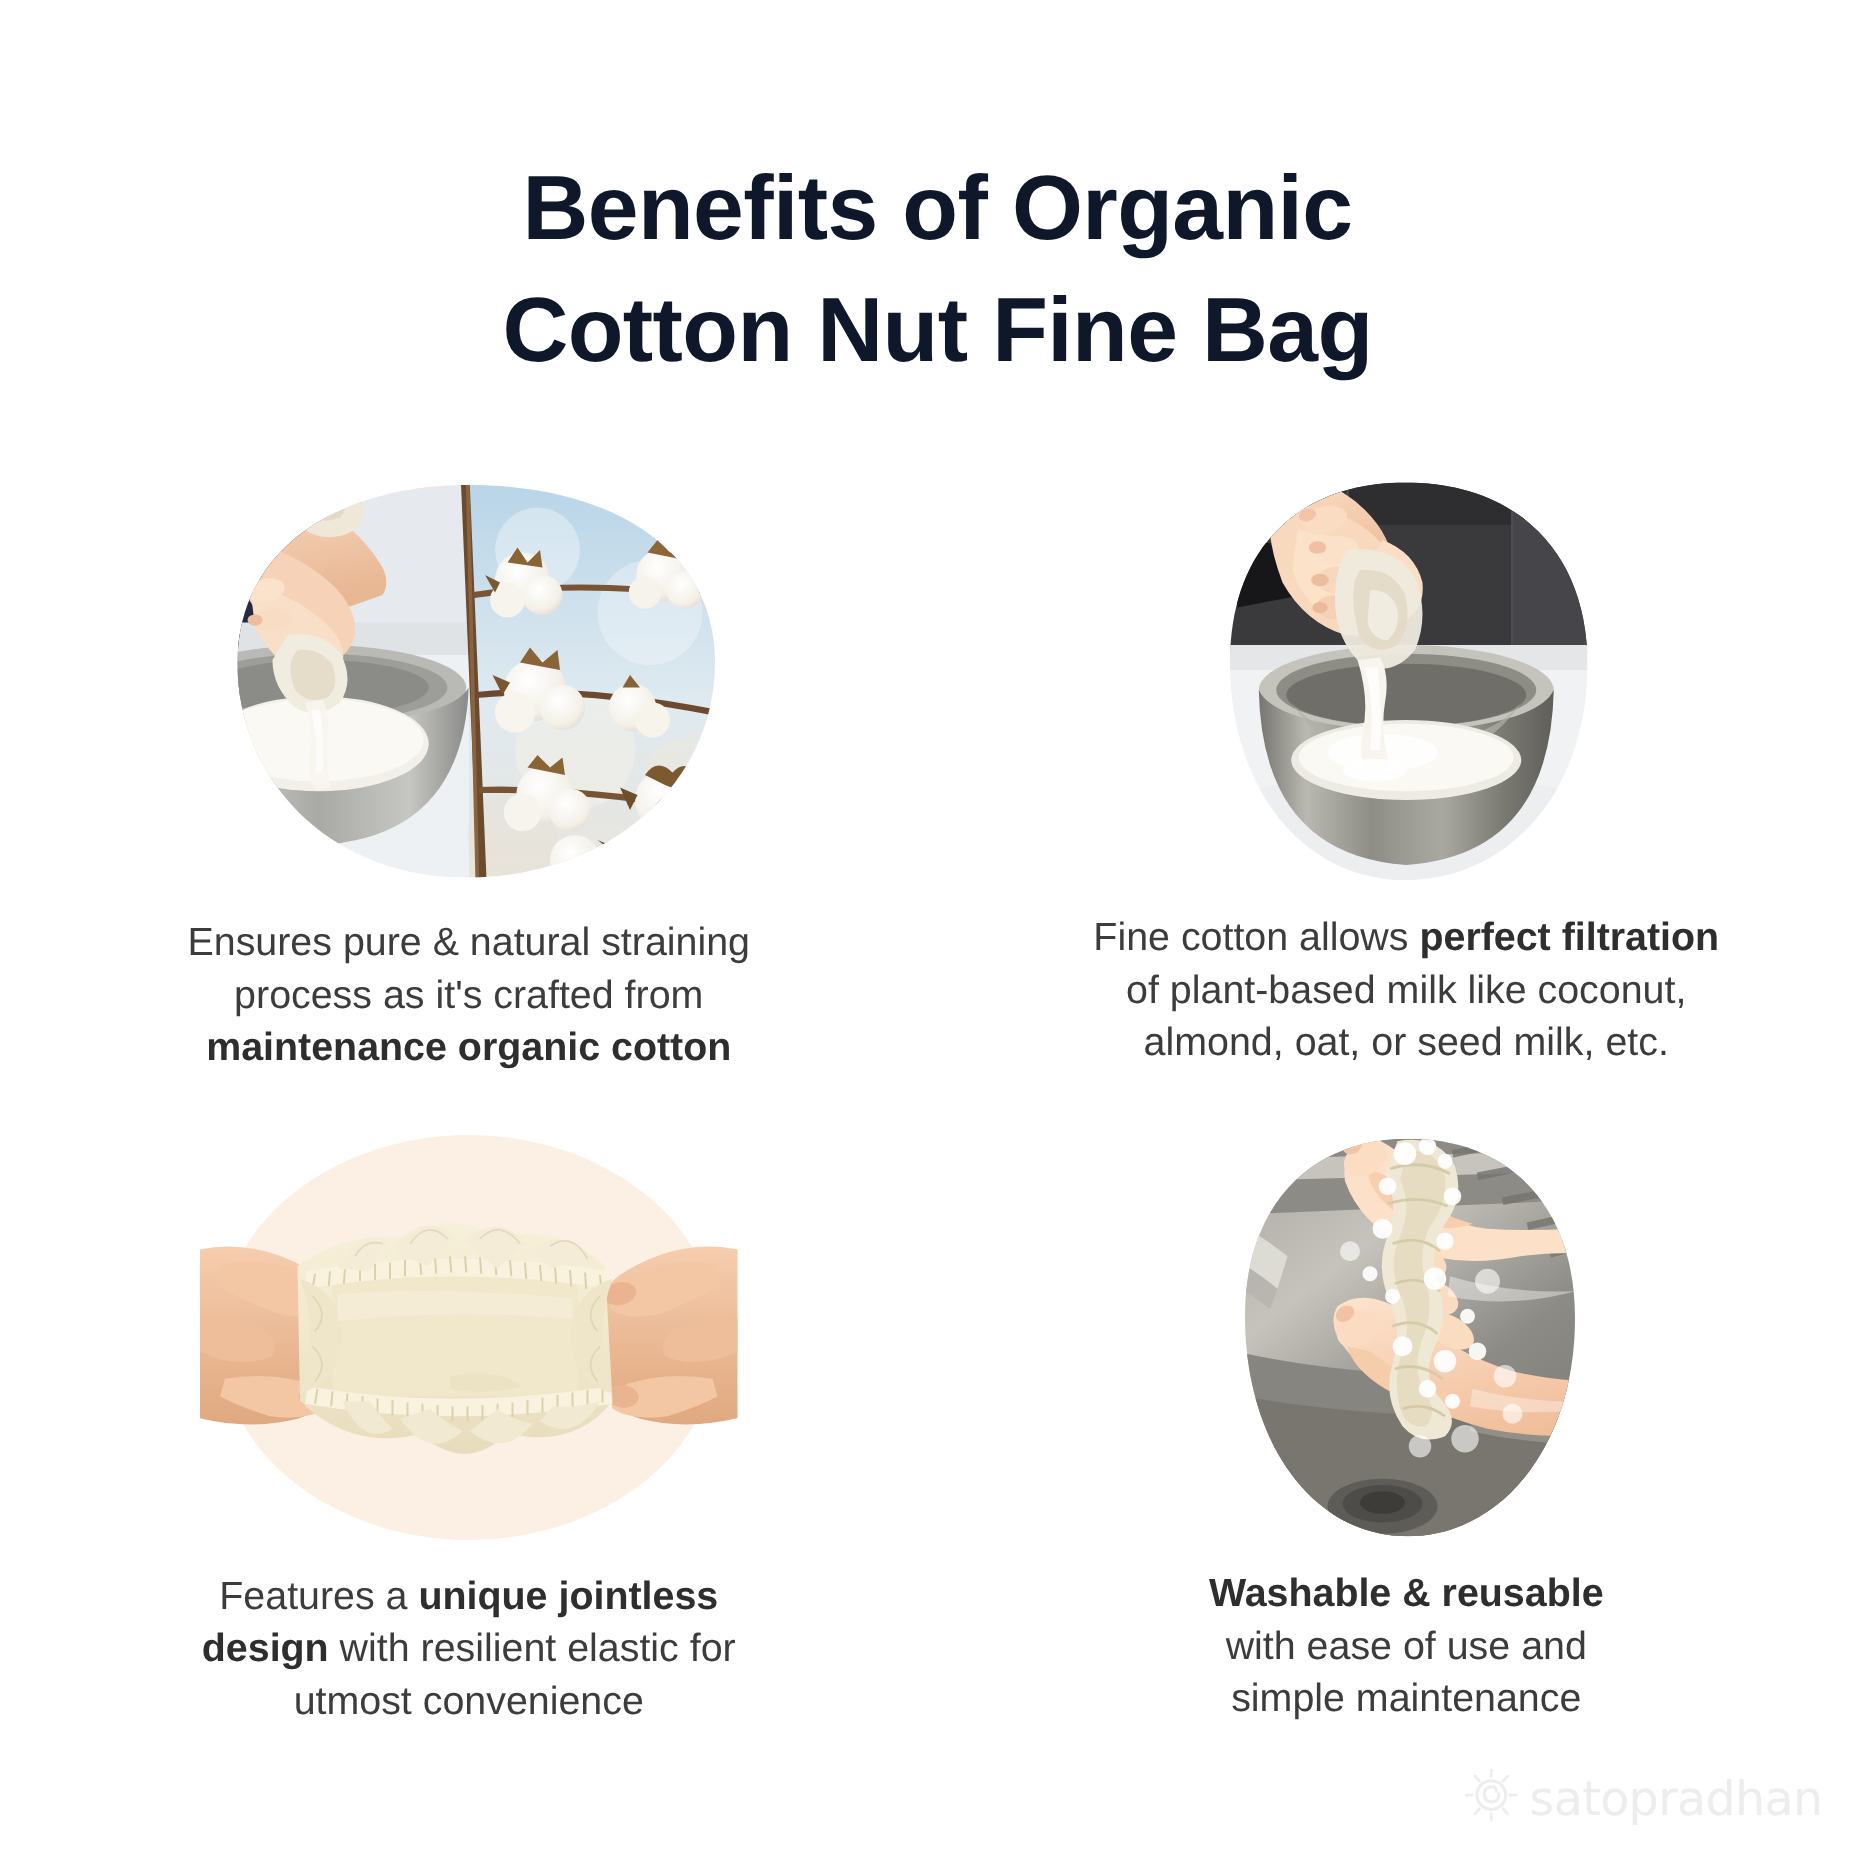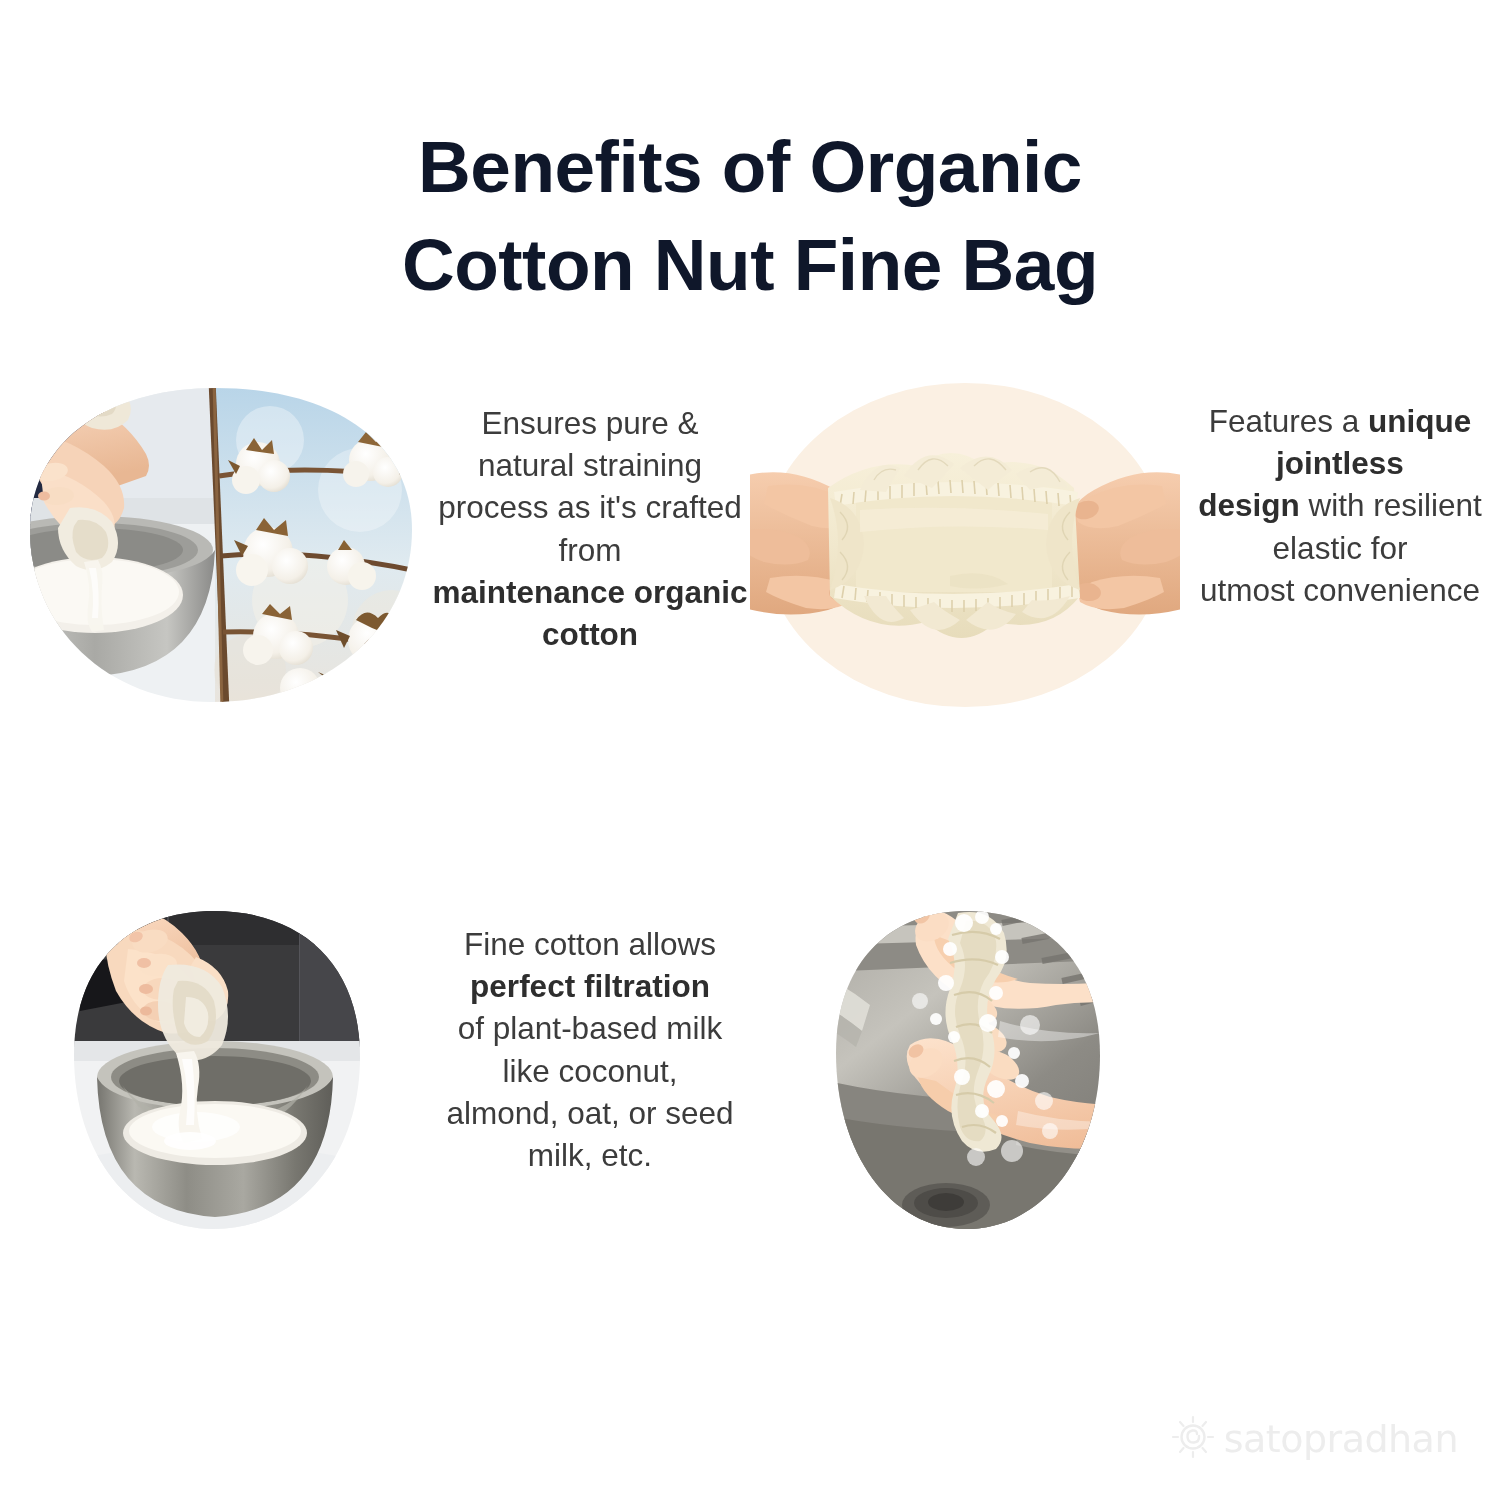--- a/index.html
+++ b/index.html
@@ -42,21 +42,22 @@
     top: 380px;
     left: 0;
     width: 1500px;
     display: grid;
     grid-template-columns: 750px 750px;
     grid-template-rows: 525px 520px;
   }
   .cell {
     position: relative;
     display: flex;
-    flex-direction: row;
+    flex-direction: column;
+    align-items: center;
   }
 
   .art-wrap {
     position: relative;
     width: 430px;
     height: 330px;
   }
   .art-wrap svg { display: block; }
 
   
@@ -230,20 +231,104 @@
               <path d="M 318 292 Q 330 296 336 306 Z" fill="#6d4d2b"></path>
 
               <path d="M 322 296 Q 336 286 344 294 Q 334 304 322 300 Z" fill="#6f8b4a"></path>
             </g>
           </g>
         </svg>
       </div>
       <div class="caption cap-1"><span>Ensures pure &amp; natural straining
 process as it's crafted from
 </span><b>maintenance organic cotton</b></div>
+    </div>
+
+    <div class="cell">
+      <div class="art-wrap">
+        <svg width="430" height="330" viewBox="0 0 430 330">
+          <defs>
+            <clipPath id="blob3">
+              <path d="M 74 150
+                       C 74 56, 132 6, 214 6
+                       C 300 6, 360 58, 360 152
+                       C 360 252, 298 324, 214 324
+                       C 132 324, 74 250, 74 150 Z"></path>
+            </clipPath>
+            <linearGradient id="pot3" x1="0" y1="0" x2="1" y2="0">
+              <stop offset="0" stop-color="#76756f"></stop>
+              <stop offset="0.16" stop-color="#b9b8b1"></stop>
+              <stop offset="0.38" stop-color="#8e8d86"></stop>
+              <stop offset="0.62" stop-color="#a9a8a1"></stop>
+              <stop offset="0.84" stop-color="#787770"></stop>
+              <stop offset="1" stop-color="#5f5e59"></stop>
+            </linearGradient>
+            <linearGradient id="skin3" x1="0.2" y1="0" x2="0.8" y2="1">
+              <stop offset="0" stop-color="#fde1ca"></stop>
+              <stop offset="1" stop-color="#eab793"></stop>
+            </linearGradient>
+          </defs>
+
+          <g clip-path="url(#blob3)">
+
+            <rect x="0" y="0" width="430" height="142" fill="#3a3a3c"></rect>
+            <rect x="0" y="0" width="430" height="40" fill="#2e2e30"></rect>
+
+            <path d="M 300 0 L 300 142" stroke="#55555a" stroke-width="2"></path>
+            <path d="M 168 0 L 168 60" stroke="#4a4a4e" stroke-width="2"></path>
+
+            <path d="M 74 58 Q 120 48 142 66 Q 150 84 132 96 L 80 106 Z" fill="#17171a"></path>
+
+            <path d="M 300 0 L 430 0 L 430 142 L 300 142 Z" fill="#46464a"></path>
+
+            <rect x="0" y="136" width="430" height="194" fill="#f1f2f3"></rect>
+            <path d="M 0 136 L 430 136 L 430 156 L 0 156 Z" fill="#e4e6e8"></path>
+            <ellipse cx="215" cy="300" rx="210" ry="60" fill="#eceef0"></ellipse>
+
+            <ellipse cx="215" cy="172" rx="118" ry="36" fill="#c4c3bc"></ellipse>
+            <path d="M 97 172 Q 100 304 215 312 Q 330 304 333 172 Q 320 200 215 206 Q 110 200 97 172 Z" fill="url(#pot3)"></path>
+            <ellipse cx="215" cy="172" rx="104" ry="29" fill="#8d8c85"></ellipse>
+            <ellipse cx="215" cy="176" rx="96" ry="25" fill="#6f6e68"></ellipse>
+
+            <path d="M 122 180 Q 150 226 215 234 Q 280 226 308 180 Q 286 212 215 218 Q 144 212 122 180 Z" fill="#b1b0a8" opacity="0.7"></path>
+
+            <ellipse cx="215" cy="228" rx="92" ry="32" fill="#eeebe4"></ellipse>
+            <ellipse cx="215" cy="226" rx="86" ry="27" fill="#fbf9f3"></ellipse>
+            <ellipse cx="196" cy="222" rx="44" ry="15" fill="#ffffff" opacity="0.75"></ellipse>
+
+            <path d="M 96 0 Q 150 -4 182 28 Q 206 52 204 78 L 162 96 Q 148 56 112 34 Q 94 22 82 20 Z" fill="url(#skin3)"></path>
+
+            <path d="M 120 24 Q 170 24 198 58 Q 218 84 210 110 Q 196 132 166 128 Q 134 118 116 86 Q 104 54 106 34 Z" fill="#f8d9be"></path>
+            <path d="M 128 44 Q 168 46 190 74 Q 204 94 196 110 Q 180 124 156 116 Q 132 102 124 76 Z" fill="#fce2c9"></path>
+
+            <ellipse cx="150" cy="36" rx="18" ry="11" transform="rotate(-14 150 36)" fill="#f9dcc2"></ellipse>
+            <ellipse cx="158" cy="60" rx="19" ry="11" transform="rotate(-6 158 60)" fill="#fbe1c8"></ellipse>
+            <ellipse cx="162" cy="84" rx="19" ry="11" transform="rotate(-2 162 84)" fill="#f8d8bd"></ellipse>
+            <ellipse cx="160" cy="106" rx="17" ry="10" transform="rotate(4 160 106)" fill="#f4d0b4"></ellipse>
+            <ellipse cx="136" cy="32" rx="7" ry="5" transform="rotate(-20 136 32)" fill="#f2c4a8"></ellipse>
+            <ellipse cx="144" cy="58" rx="7" ry="5" fill="#f0c0a4"></ellipse>
+            <ellipse cx="146" cy="84" rx="7" ry="5" fill="#eebc9f"></ellipse>
+            <ellipse cx="146" cy="106" rx="6" ry="4.5" fill="#ecb99b"></ellipse>
+
+            <path d="M 196 52 Q 222 62 228 86 Q 230 108 214 116 Q 200 116 196 100 Q 198 76 190 62 Z" fill="#fadfc6"></path>
+
+            <path d="M 168 60 Q 206 56 222 82 Q 234 112 222 140 Q 204 162 180 152 Q 158 132 158 100 Q 158 74 168 60 Z" fill="#efeade" opacity="0.95"></path>
+            <path d="M 178 76 Q 204 74 214 96 Q 220 120 208 136 Q 190 146 178 130 Q 170 104 174 84 Z" fill="#e2dac7" opacity="0.9"></path>
+            <path d="M 186 92 Q 204 92 208 108 Q 210 124 200 132 Q 188 132 184 118 Z" fill="#f4f0e6" opacity="0.8"></path>
+
+            <path d="M 176 148 Q 186 180 180 206 Q 176 226 184 238 L 202 234 Q 194 206 198 182 Q 202 160 194 146 Z" fill="#f8f5ee"></path>
+            <path d="M 182 154 Q 190 186 186 220 L 194 220 Q 196 186 192 154 Z" fill="#ffffff" opacity="0.8"></path>
+
+            <ellipse cx="190" cy="236" rx="26" ry="9" fill="#ffffff" opacity="0.85"></ellipse>
+          </g>
+        </svg>
+      </div>
+      <div class="caption cap-3"><span>Fine cotton allows </span><b>perfect filtration</b><span>
+of plant-based milk like coconut,
+almond, oat, or seed milk, etc.</span></div>
     </div>
 
     <div class="cell">
       <div class="art-wrap">
         <svg width="430" height="330" viewBox="0 0 430 330">
           <defs>
             <linearGradient id="skin2" x1="0" y1="0" x2="0" y2="1">
               <stop offset="0" stop-color="#f6cdae"></stop>
               <stop offset="1" stop-color="#e0a87f"></stop>
             </linearGradient>
@@ -377,104 +462,20 @@
       </div>
       <div class="caption cap-2"><span>Features a </span><b>unique jointless
 design</b><span> with resilient elastic for
 utmost convenience</span></div>
     </div>
 
     <div class="cell">
       <div class="art-wrap">
         <svg width="430" height="330" viewBox="0 0 430 330">
           <defs>
-            <clipPath id="blob3">
-              <path d="M 74 150
-                       C 74 56, 132 6, 214 6
-                       C 300 6, 360 58, 360 152
-                       C 360 252, 298 324, 214 324
-                       C 132 324, 74 250, 74 150 Z"></path>
-            </clipPath>
-            <linearGradient id="pot3" x1="0" y1="0" x2="1" y2="0">
-              <stop offset="0" stop-color="#76756f"></stop>
-              <stop offset="0.16" stop-color="#b9b8b1"></stop>
-              <stop offset="0.38" stop-color="#8e8d86"></stop>
-              <stop offset="0.62" stop-color="#a9a8a1"></stop>
-              <stop offset="0.84" stop-color="#787770"></stop>
-              <stop offset="1" stop-color="#5f5e59"></stop>
-            </linearGradient>
-            <linearGradient id="skin3" x1="0.2" y1="0" x2="0.8" y2="1">
-              <stop offset="0" stop-color="#fde1ca"></stop>
-              <stop offset="1" stop-color="#eab793"></stop>
-            </linearGradient>
-          </defs>
-
-          <g clip-path="url(#blob3)">
-
-            <rect x="0" y="0" width="430" height="142" fill="#3a3a3c"></rect>
-            <rect x="0" y="0" width="430" height="40" fill="#2e2e30"></rect>
-
-            <path d="M 300 0 L 300 142" stroke="#55555a" stroke-width="2"></path>
-            <path d="M 168 0 L 168 60" stroke="#4a4a4e" stroke-width="2"></path>
-
-            <path d="M 74 58 Q 120 48 142 66 Q 150 84 132 96 L 80 106 Z" fill="#17171a"></path>
-
-            <path d="M 300 0 L 430 0 L 430 142 L 300 142 Z" fill="#46464a"></path>
-
-            <rect x="0" y="136" width="430" height="194" fill="#f1f2f3"></rect>
-            <path d="M 0 136 L 430 136 L 430 156 L 0 156 Z" fill="#e4e6e8"></path>
-            <ellipse cx="215" cy="300" rx="210" ry="60" fill="#eceef0"></ellipse>
-
-            <ellipse cx="215" cy="172" rx="118" ry="36" fill="#c4c3bc"></ellipse>
-            <path d="M 97 172 Q 100 304 215 312 Q 330 304 333 172 Q 320 200 215 206 Q 110 200 97 172 Z" fill="url(#pot3)"></path>
-            <ellipse cx="215" cy="172" rx="104" ry="29" fill="#8d8c85"></ellipse>
-            <ellipse cx="215" cy="176" rx="96" ry="25" fill="#6f6e68"></ellipse>
-
-            <path d="M 122 180 Q 150 226 215 234 Q 280 226 308 180 Q 286 212 215 218 Q 144 212 122 180 Z" fill="#b1b0a8" opacity="0.7"></path>
-
-            <ellipse cx="215" cy="228" rx="92" ry="32" fill="#eeebe4"></ellipse>
-            <ellipse cx="215" cy="226" rx="86" ry="27" fill="#fbf9f3"></ellipse>
-            <ellipse cx="196" cy="222" rx="44" ry="15" fill="#ffffff" opacity="0.75"></ellipse>
-
-            <path d="M 96 0 Q 150 -4 182 28 Q 206 52 204 78 L 162 96 Q 148 56 112 34 Q 94 22 82 20 Z" fill="url(#skin3)"></path>
-
-            <path d="M 120 24 Q 170 24 198 58 Q 218 84 210 110 Q 196 132 166 128 Q 134 118 116 86 Q 104 54 106 34 Z" fill="#f8d9be"></path>
-            <path d="M 128 44 Q 168 46 190 74 Q 204 94 196 110 Q 180 124 156 116 Q 132 102 124 76 Z" fill="#fce2c9"></path>
-
-            <ellipse cx="150" cy="36" rx="18" ry="11" transform="rotate(-14 150 36)" fill="#f9dcc2"></ellipse>
-            <ellipse cx="158" cy="60" rx="19" ry="11" transform="rotate(-6 158 60)" fill="#fbe1c8"></ellipse>
-            <ellipse cx="162" cy="84" rx="19" ry="11" transform="rotate(-2 162 84)" fill="#f8d8bd"></ellipse>
-            <ellipse cx="160" cy="106" rx="17" ry="10" transform="rotate(4 160 106)" fill="#f4d0b4"></ellipse>
-            <ellipse cx="136" cy="32" rx="7" ry="5" transform="rotate(-20 136 32)" fill="#f2c4a8"></ellipse>
-            <ellipse cx="144" cy="58" rx="7" ry="5" fill="#f0c0a4"></ellipse>
-            <ellipse cx="146" cy="84" rx="7" ry="5" fill="#eebc9f"></ellipse>
-            <ellipse cx="146" cy="106" rx="6" ry="4.5" fill="#ecb99b"></ellipse>
-
-            <path d="M 196 52 Q 222 62 228 86 Q 230 108 214 116 Q 200 116 196 100 Q 198 76 190 62 Z" fill="#fadfc6"></path>
-
-            <path d="M 168 60 Q 206 56 222 82 Q 234 112 222 140 Q 204 162 180 152 Q 158 132 158 100 Q 158 74 168 60 Z" fill="#efeade" opacity="0.95"></path>
-            <path d="M 178 76 Q 204 74 214 96 Q 220 120 208 136 Q 190 146 178 130 Q 170 104 174 84 Z" fill="#e2dac7" opacity="0.9"></path>
-            <path d="M 186 92 Q 204 92 208 108 Q 210 124 200 132 Q 188 132 184 118 Z" fill="#f4f0e6" opacity="0.8"></path>
-
-            <path d="M 176 148 Q 186 180 180 206 Q 176 226 184 238 L 202 234 Q 194 206 198 182 Q 202 160 194 146 Z" fill="#f8f5ee"></path>
-            <path d="M 182 154 Q 190 186 186 220 L 194 220 Q 196 186 192 154 Z" fill="#ffffff" opacity="0.8"></path>
-
-            <ellipse cx="190" cy="236" rx="26" ry="9" fill="#ffffff" opacity="0.85"></ellipse>
-          </g>
-        </svg>
-      </div>
-      <div class="caption cap-3"><span>Fine cotton allows </span><b>perfect filtration</b><span>
-of plant-based milk like coconut,
-almond, oat, or seed milk, etc.</span></div>
-    </div>
-
-    <div class="cell">
-      <div class="art-wrap">
-        <svg width="430" height="330" viewBox="0 0 430 330">
-          <defs>
             <clipPath id="blob4">
               <path d="M 86 148
                        C 86 56, 142 6, 216 6
                        C 296 6, 350 58, 350 150
                        C 350 250, 292 324, 216 324
                        C 140 324, 86 248, 86 148 Z"></path>
             </clipPath>
             <linearGradient id="sinkg" x1="0" y1="0" x2="1" y2="1">
               <stop offset="0" stop-color="#9e9c96"></stop>
               <stop offset="0.35" stop-color="#c5c3bc"></stop>
@@ -586,20 +587,23 @@
               <circle cx="262" cy="246" r="11"></circle>
               <circle cx="300" cy="226" r="8"></circle>
               <circle cx="226" cy="252" r="9"></circle>
             </g>
 
             <path d="M 250 116 Q 296 130 350 128 Q 300 142 248 132 Z" fill="#ffffff" opacity="0.4"></path>
             <path d="M 268 206 Q 330 222 400 214 Q 330 232 266 220 Z" fill="#ffffff" opacity="0.35"></path>
           </g>
         </svg>
       </div>
+      <div class="caption cap-4"><b>Washable &amp; reusable</b><span>
+with ease of use and
+simple maintenance</span></div>
     </div>
 
   </div>
 
   <div class="watermark">
     <span>
       <svg width="46" height="46" viewBox="0 0 46 46">
         <g stroke="#ededed" stroke-width="2.2" stroke-linecap="round" fill="none">
           <path d="M 23 3 L 23 8"></path>
           <path d="M 36 8 L 32.5 12"></path>

